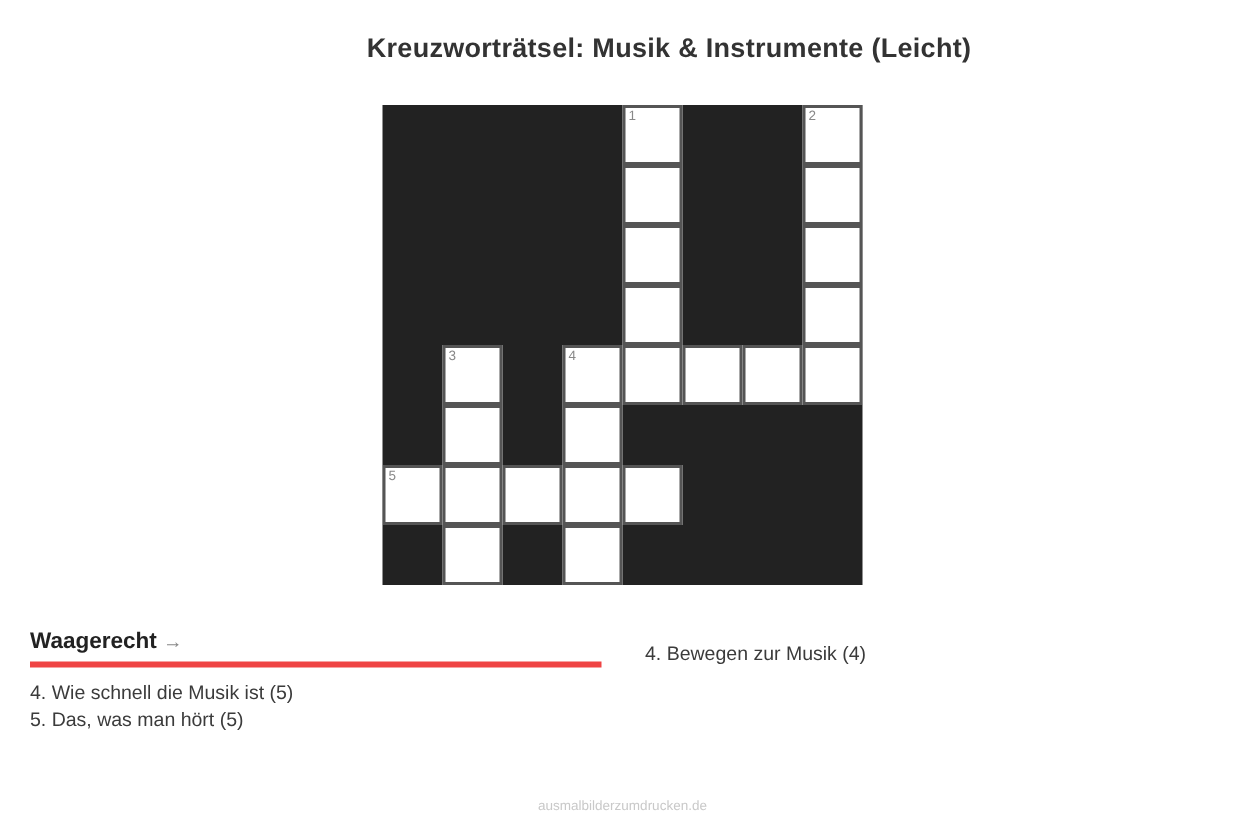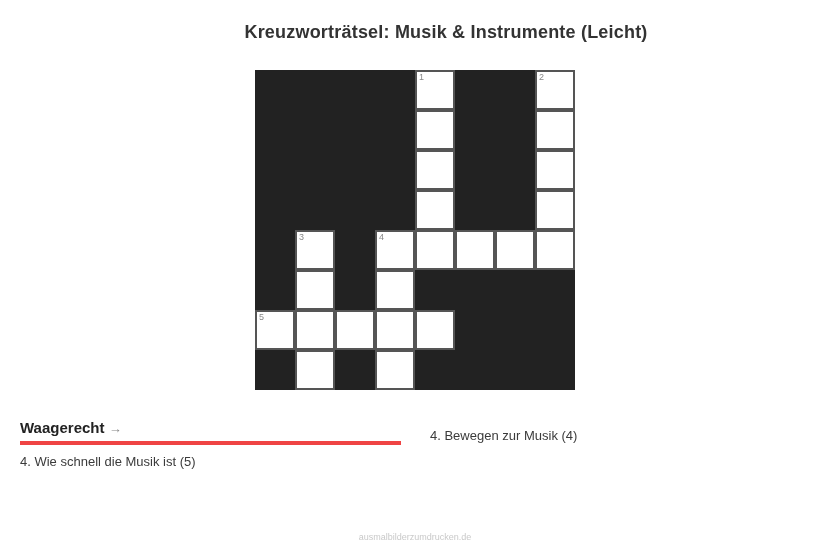--- a/index.html
+++ b/index.html
@@ -131,20 +131,21 @@
       <div class="cell" style="left: 120px; top: 280px;"></div>
     </div>
 
   <section class="clues across">
     <h2 class="clues-heading">
       <span>Waagerecht</span>
       <span class="arrow">→</span>
     </h2>
     <div class="clue-list">
         <div class="clue">4. Wie schnell die Musik ist (5)</div>
+        <div class="clue">5. Das, was man hört (5)</div>
       </div>
   </section>
 
   <section class="clues down">
     <div class="clue-list">
         <div class="clue">4. Bewegen zur Musik (4)</div>
       </div>
   </section>
 
   <div class="footer">ausmalbilderzumdrucken.de</div>

